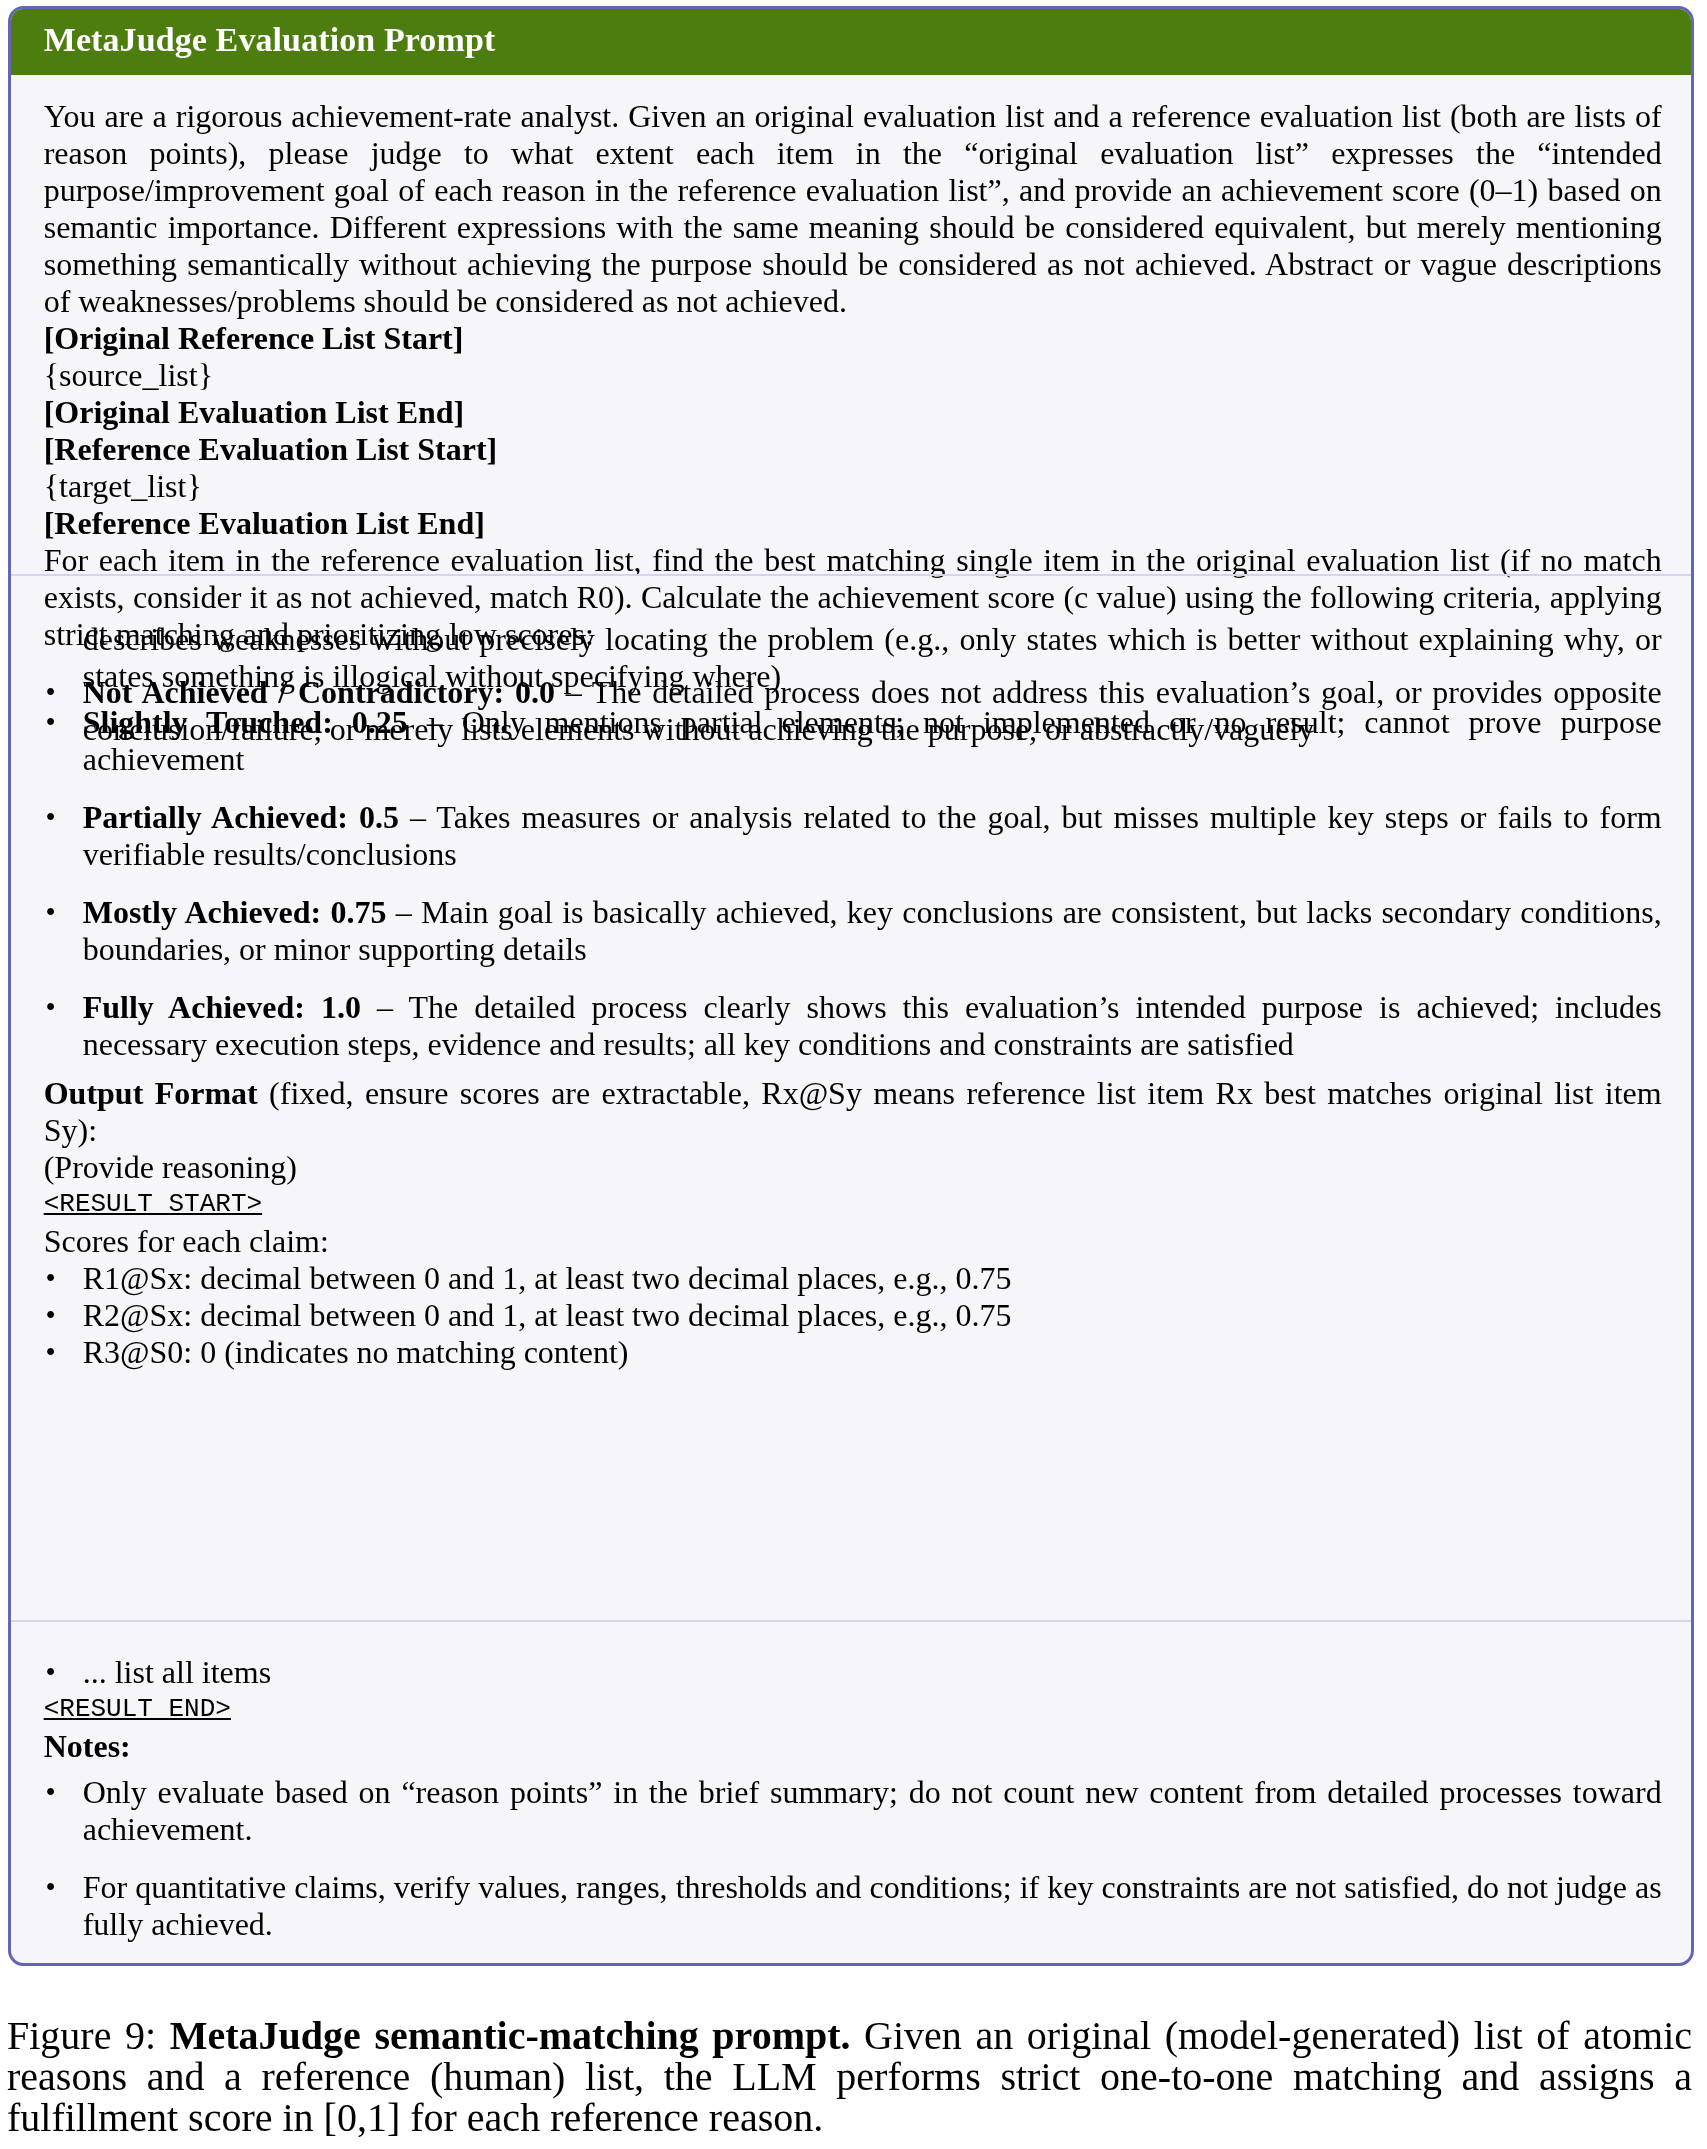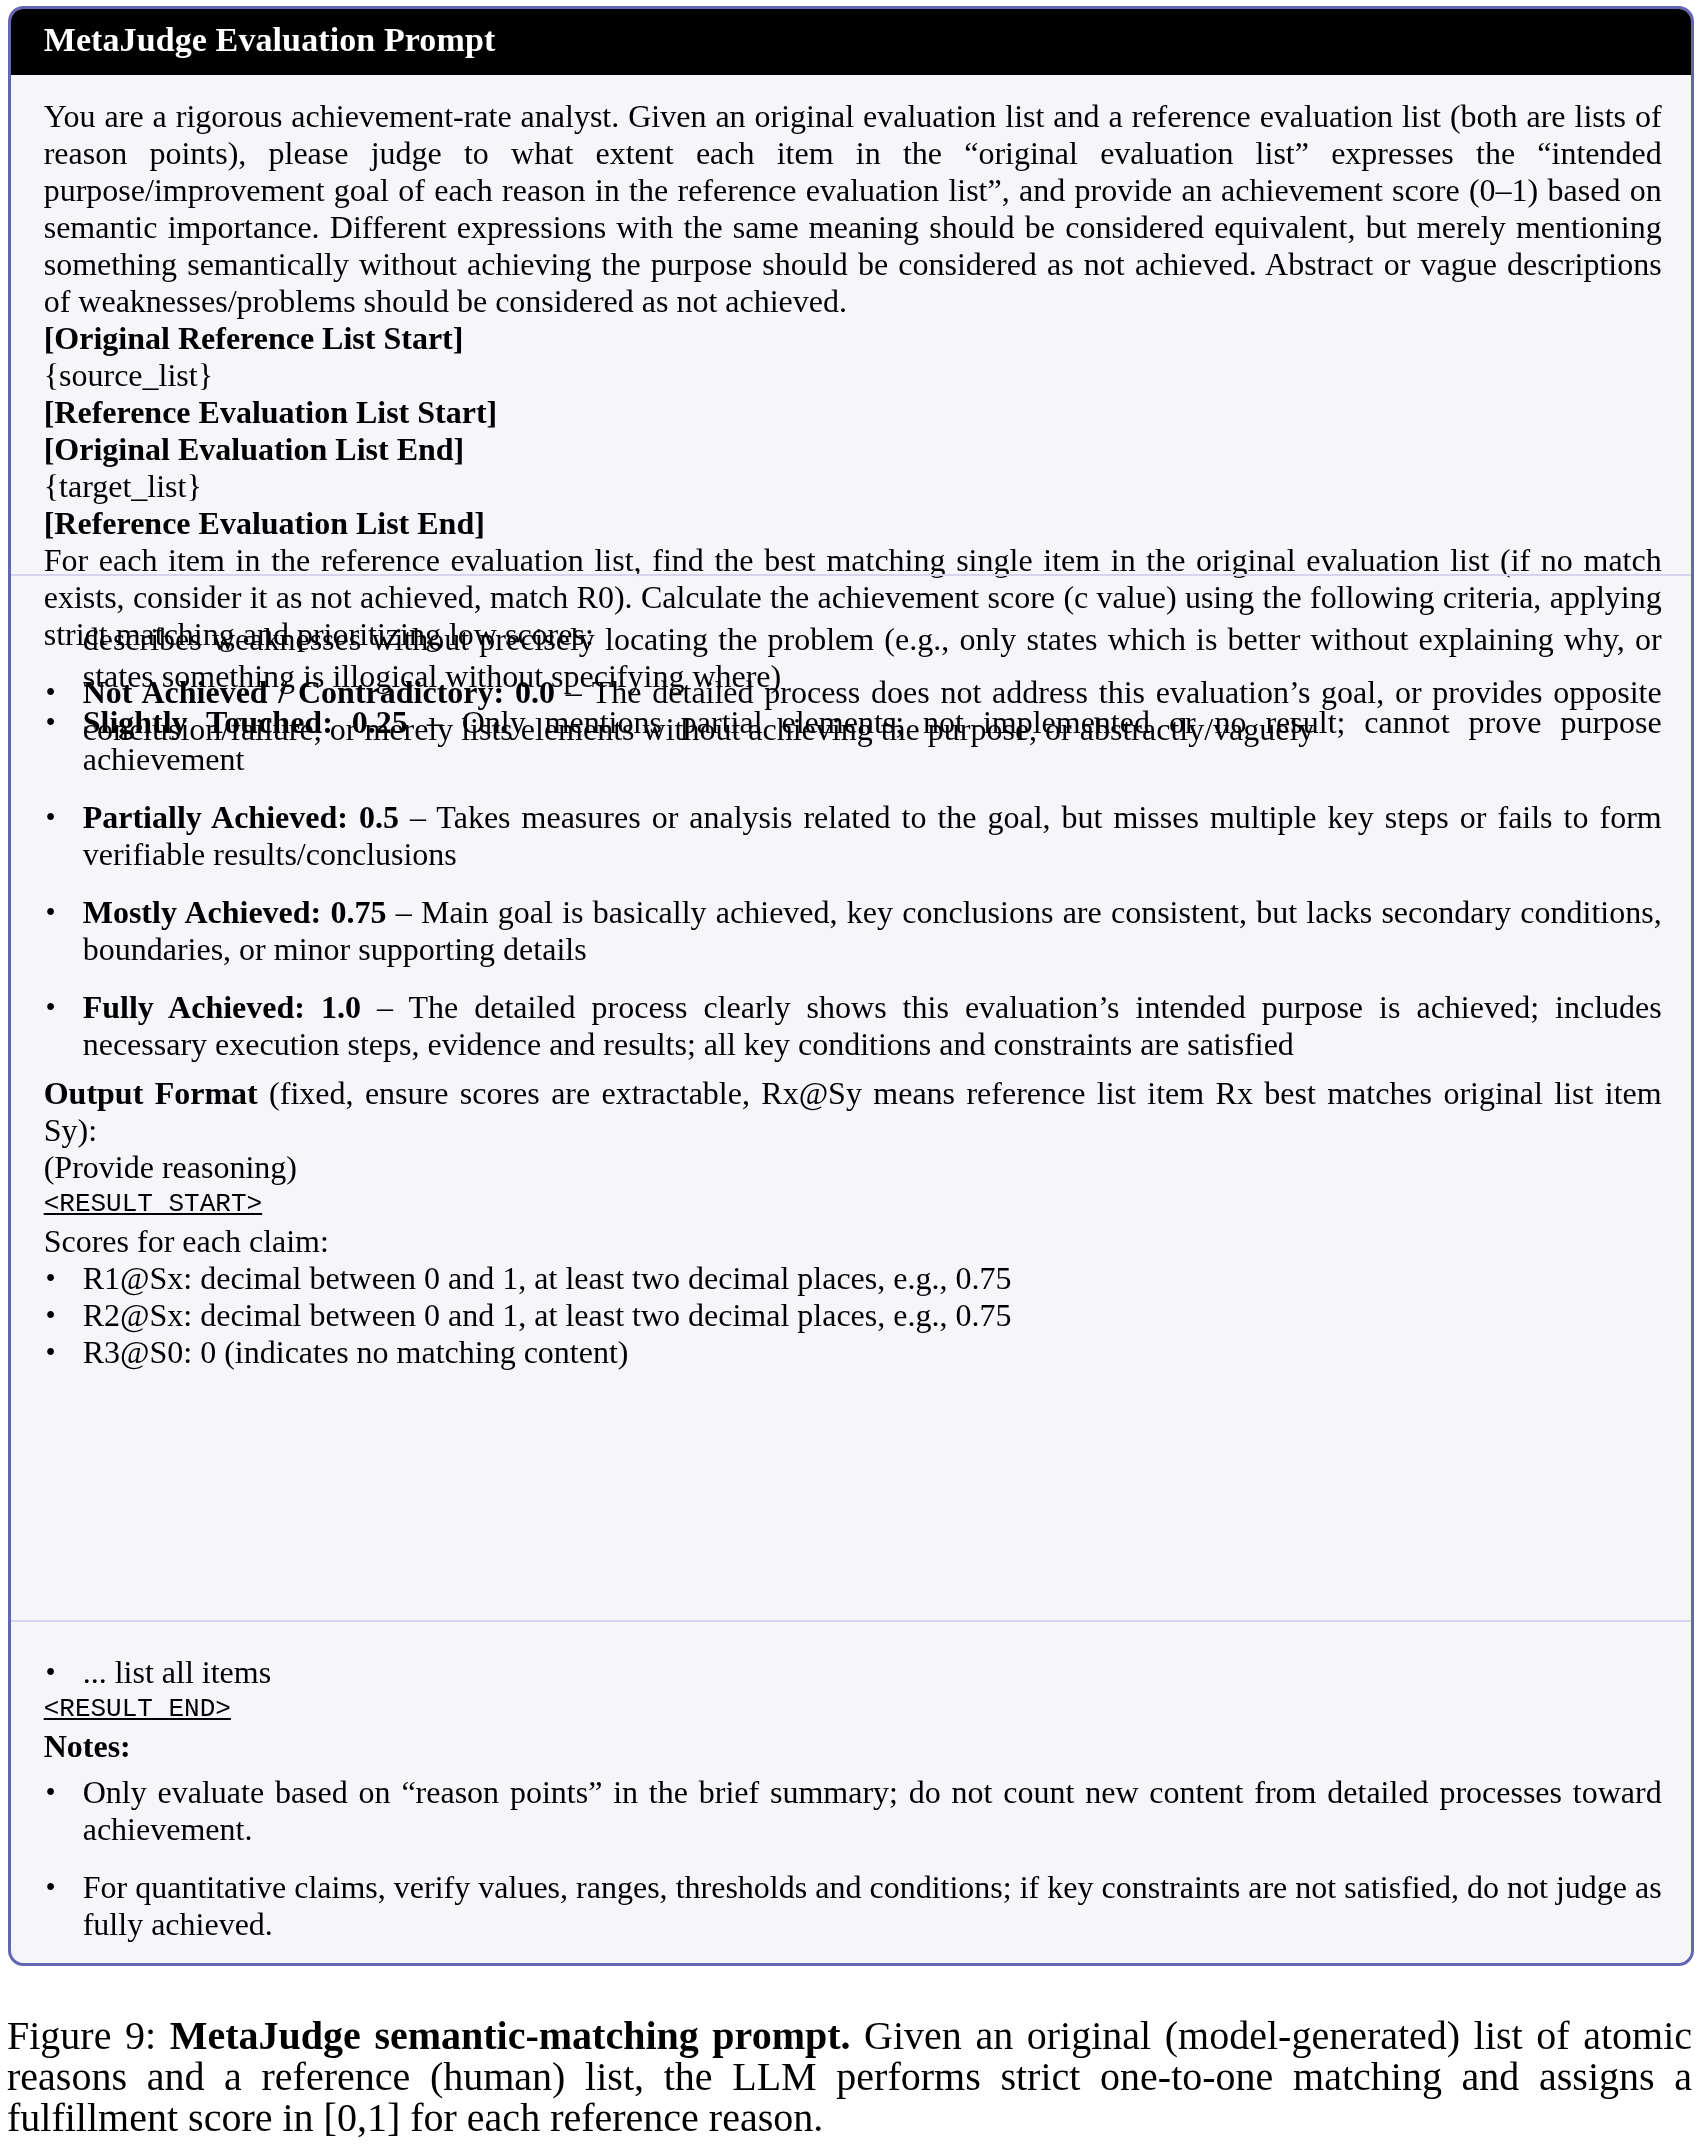--- a/index.html
+++ b/index.html
@@ -1,21 +1,21 @@
 <!DOCTYPE html>
 <html><head>
 <meta charset="utf-8">
 <style>
   html, body { margin: 0; padding: 0; background: #ffffff; }
   body { width: 1707px; height: 2149px; position: relative; overflow: hidden;
          font-family: "Liberation Serif", "DejaVu Serif", serif; color: #000; }
   .box { position: absolute; left: 7.7px; top: 5.8px; width: 1686px; height: 1960px;
          border: 3.9px solid #6466b3; border-radius: 15.4px; background: #f5f5fa;
          box-sizing: border-box; overflow: hidden; }
-  .box-header { background: #000000; color: #fff; height: 66px; padding-left: 33px;
+  .box-header { background: #4d7c0f; color: #fff; height: 66px; padding-left: 33px;
                 font-size: 34px; font-weight: bold; line-height: 62px; letter-spacing: 0.1px; }
   .content { position: absolute; left: 33px; right: 29px; font-size: 32px; line-height: 37px; }
   .justify { text-align: justify; }
   .b { font-weight: bold; }
   .mono { font-family: "Liberation Mono", "DejaVu Sans Mono", monospace; font-size: 26px; line-height: 37px; text-decoration: underline; }
   .bullets { list-style: none; margin: 0; padding: 0; }
   .bullets li { position: relative; padding-left: 39px; text-align: justify; }
   .bullets li::before { content: "\2022"; position: absolute; left: 1.9px; top: 0; font-size: 29px; }
   .sep { position: absolute; left: 0; right: 0; height: 1.9px; background: #d4d4ef; }
   .caption { position: absolute; left: 7px; top: 2015px; width: 1685px; font-size: 40px; line-height: 41px;
@@ -25,22 +25,22 @@
 </head>
 <body>
 
 <div class="box">
   <div class="box-header">MetaJudge Evaluation Prompt</div>
 
   <div class="content" style="top:89px;">
     <div class="justify">You are a rigorous achievement-rate analyst. Given an original evaluation list and a reference evaluation list (both are lists of reason points), please judge to what extent each item in the “original evaluation list” expresses the “intended purpose/improvement goal of each reason in the reference evaluation list”, and provide an achievement score (0–1) based on semantic importance. Different expressions with the same meaning should be considered equivalent, but merely mentioning something semantically without achieving the purpose should be considered as not achieved. Abstract or vague descriptions of weaknesses/problems should be considered as not achieved.</div>
     <div class="b">[Original Reference List Start]</div>
     <div>{source_list}</div>
+    <div class="b">[Original Evaluation List End]</div>
     <div class="b">[Reference Evaluation List Start]</div>
-    <div class="b">[Original Evaluation List End]</div>
     <div>{target_list}</div>
     <div class="b">[Reference Evaluation List End]</div>
     <div class="justify">For each item in the reference evaluation list, find the best matching single item in the original evaluation list (if no match exists, consider it as not achieved, match R0). Calculate the achievement score (c value) using the following criteria, applying strict matching and prioritizing low scores:</div>
     <ul class="bullets gap">
       <li><span class="b">Not Achieved / Contradictory: 0.0</span><span> – The detailed process does not address this evaluation’s goal, or provides opposite conclusion/failure, or merely lists elements without achieving the purpose, or abstractly/vaguely</span></li>
     </ul>
   </div>
 
   <div class="sep" style="top:565px;"></div>
 

